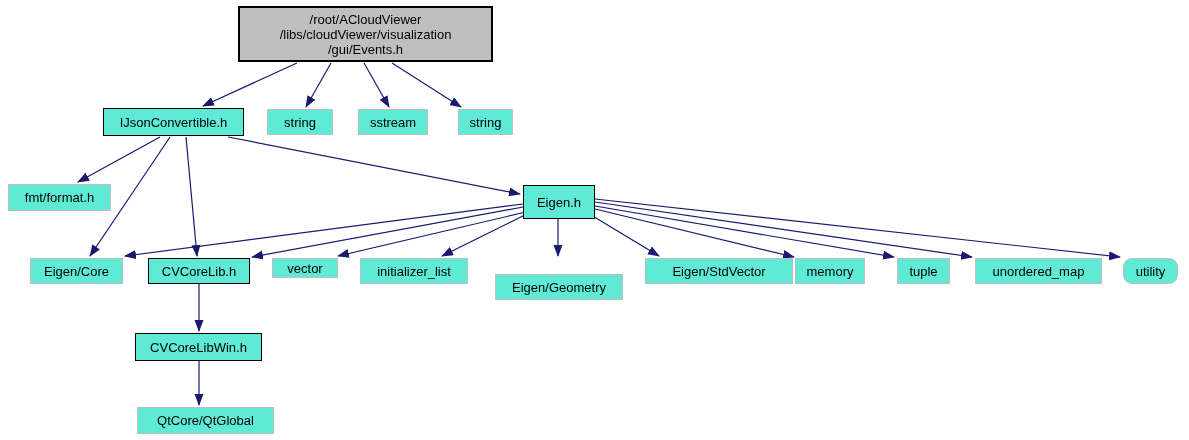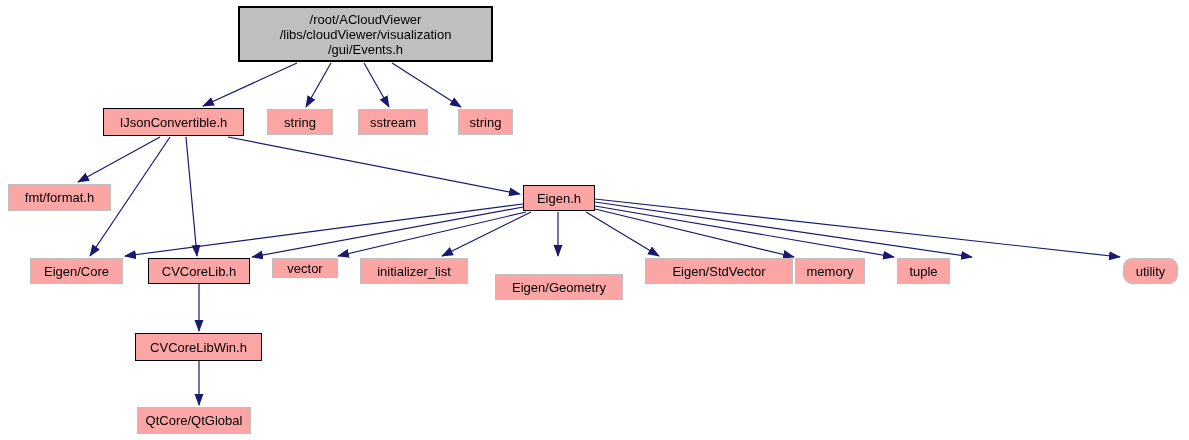--- a/index.html
+++ b/index.html
@@ -18,21 +18,21 @@
   .edges-layer {
     position: absolute;
     left: 0;
     top: 0;
     width: 1189px;
     height: 440px;
   }
   .node {
     position: absolute;
     box-sizing: border-box;
-    background: #fca5a5;
+    background: #5eead4;
     border: 1px solid #bfbfbf;
     display: flex;
     align-items: center;
     justify-content: center;
     text-align: center;
     font-size: 13px;
     line-height: 15px;
     color: #000000;
     white-space: pre-line;
     z-index: 2;
@@ -77,25 +77,26 @@
       <line x1="199" y1="361" x2="199" y2="405" stroke="#191970" stroke-width="1.2" marker-end="url(#arrowhead)"></line>
     </svg>
     <div class="node root" style="left: 238px; top: 6px; width: 255px; height: 56px;">/root/ACloudViewer
 /libs/cloudViewer/visualization
 /gui/Events.h</div>
     <div class="node linked" style="left: 103px; top: 108px; width: 141px; height: 28px;">IJsonConvertible.h</div>
     <div class="node" style="left: 267px; top: 109px; width: 66px; height: 26px;">string</div>
     <div class="node" style="left: 358px; top: 109px; width: 70px; height: 26px;">sstream</div>
     <div class="node" style="left: 458px; top: 109px; width: 55px; height: 26px;">string</div>
     <div class="node" style="left: 8px; top: 184px; width: 103px; height: 27px;">fmt/format.h</div>
-    <div class="node linked" style="left: 523px; top: 185px; width: 72px; height: 26px;">Eigen.h</div>
+    <div class="node linked" style="left: 523px; top: 185px; width: 72px; height: 34px;">Eigen.h</div>
     <div class="node" style="left: 30px; top: 258px; width: 93px; height: 26px;">Eigen/Core</div>
     <div class="node linked" style="left: 148px; top: 258px; width: 102px; height: 26px;">CVCoreLib.h</div>
     <div class="node" style="left: 272px; top: 258px; width: 66px; height: 20px;">vector</div>
     <div class="node" style="left: 360px; top: 258px; width: 108px; height: 26px;">initializer_list</div>
     <div class="node" style="left: 495px; top: 258px; width: 128px; height: 26px; margin-top: 16px;">Eigen/Geometry</div>
     <div class="node" style="left: 645px; top: 258px; width: 148px; height: 26px;">Eigen/StdVector</div>
     <div class="node" style="left: 795px; top: 258px; width: 70px; height: 26px;">memory</div>
     <div class="node" style="left: 897px; top: 258px; width: 53px; height: 26px;">tuple</div>
+    <div class="node" style="left: 975px; top: 258px; width: 127px; height: 26px;">unordered_map</div>
     <div class="node" style="left: 1123px; top: 258px; width: 55px; height: 26px; border-radius: 9px;">utility</div>
     <div class="node linked" style="left: 135px; top: 333px; width: 127px; height: 28px;">CVCoreLibWin.h</div>
-    <div class="node" style="left: 137px; top: 407px; width: 114px; height: 27px;">QtCore/QtGlobal</div>
+    <div class="node" style="left: 137px; top: 407px; width: 137px; height: 27px;">QtCore/QtGlobal</div>
   </div>
 
 </body></html>

